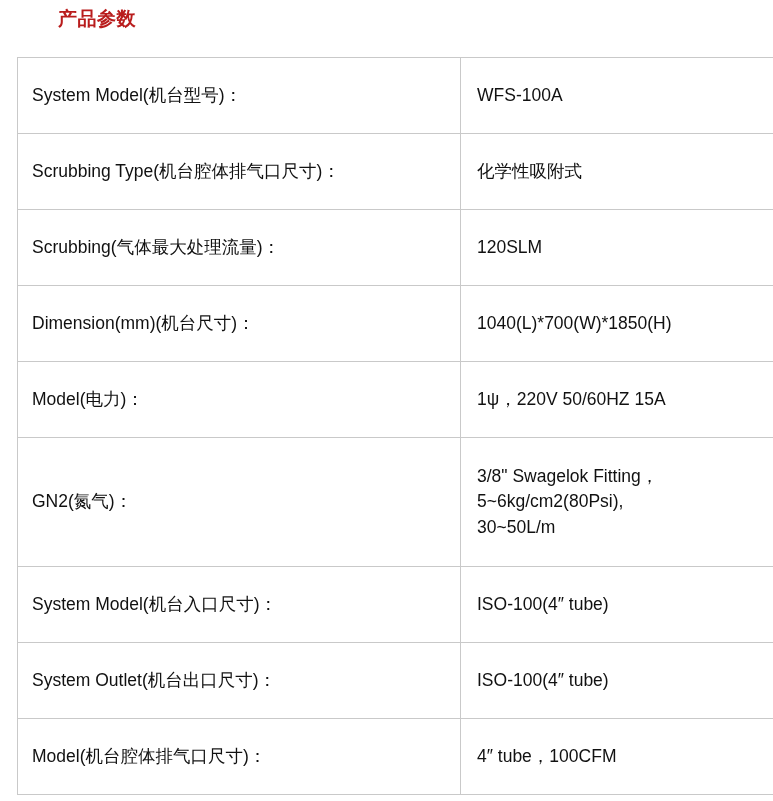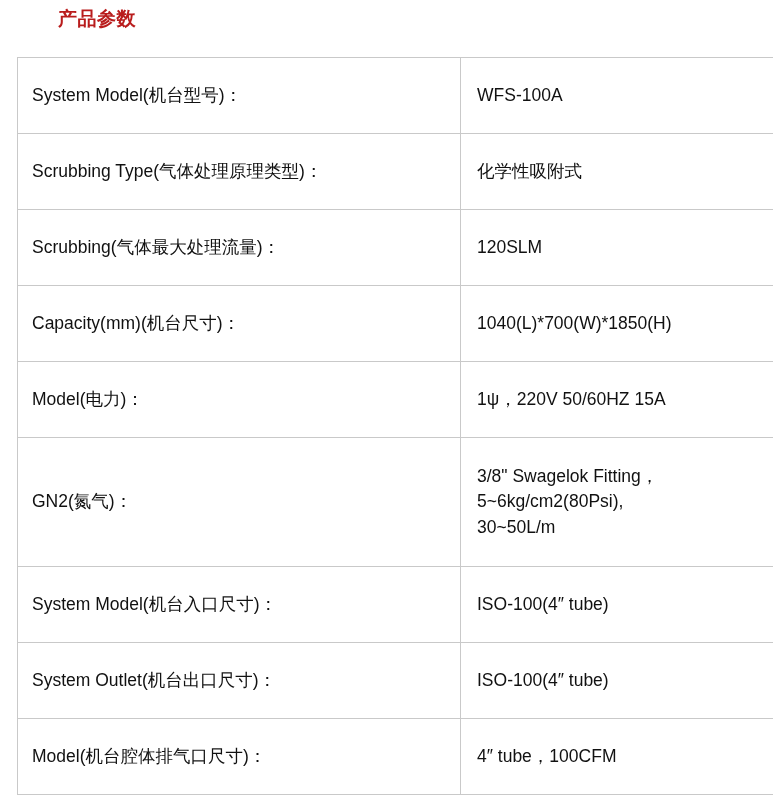--- a/index.html
+++ b/index.html
@@ -65,29 +65,29 @@
 
 <div class="page">
   <div class="section-title">产品参数</div>
   <table class="spec-table">
     <tbody>
         <tr class="row-std">
           <td class="label">System Model(机台型号)：</td>
           <td class="value">WFS-100A</td>
         </tr>
         <tr class="row-std">
-          <td class="label">Scrubbing Type(气体处理原理类型)：</td>
+          <td class="label">Scrubbing Type(机台腔体排气口尺寸)：</td>
           <td class="value">化学性吸附式</td>
         </tr>
         <tr class="row-std">
           <td class="label">Scrubbing(气体最大处理流量)：</td>
           <td class="value">120SLM</td>
         </tr>
         <tr class="row-std">
-          <td class="label">Capacity(mm)(机台尺寸)：</td>
+          <td class="label">Dimension(mm)(机台尺寸)：</td>
           <td class="value">1040(L)*700(W)*1850(H)</td>
         </tr>
         <tr class="row-std">
           <td class="label">Model(电力)：</td>
           <td class="value">1ψ，220V 50/60HZ 15A</td>
         </tr>
         <tr class="row-tall">
           <td class="label">GN2(氮气)：</td>
           <td class="value">
             <div class="value-lines">

